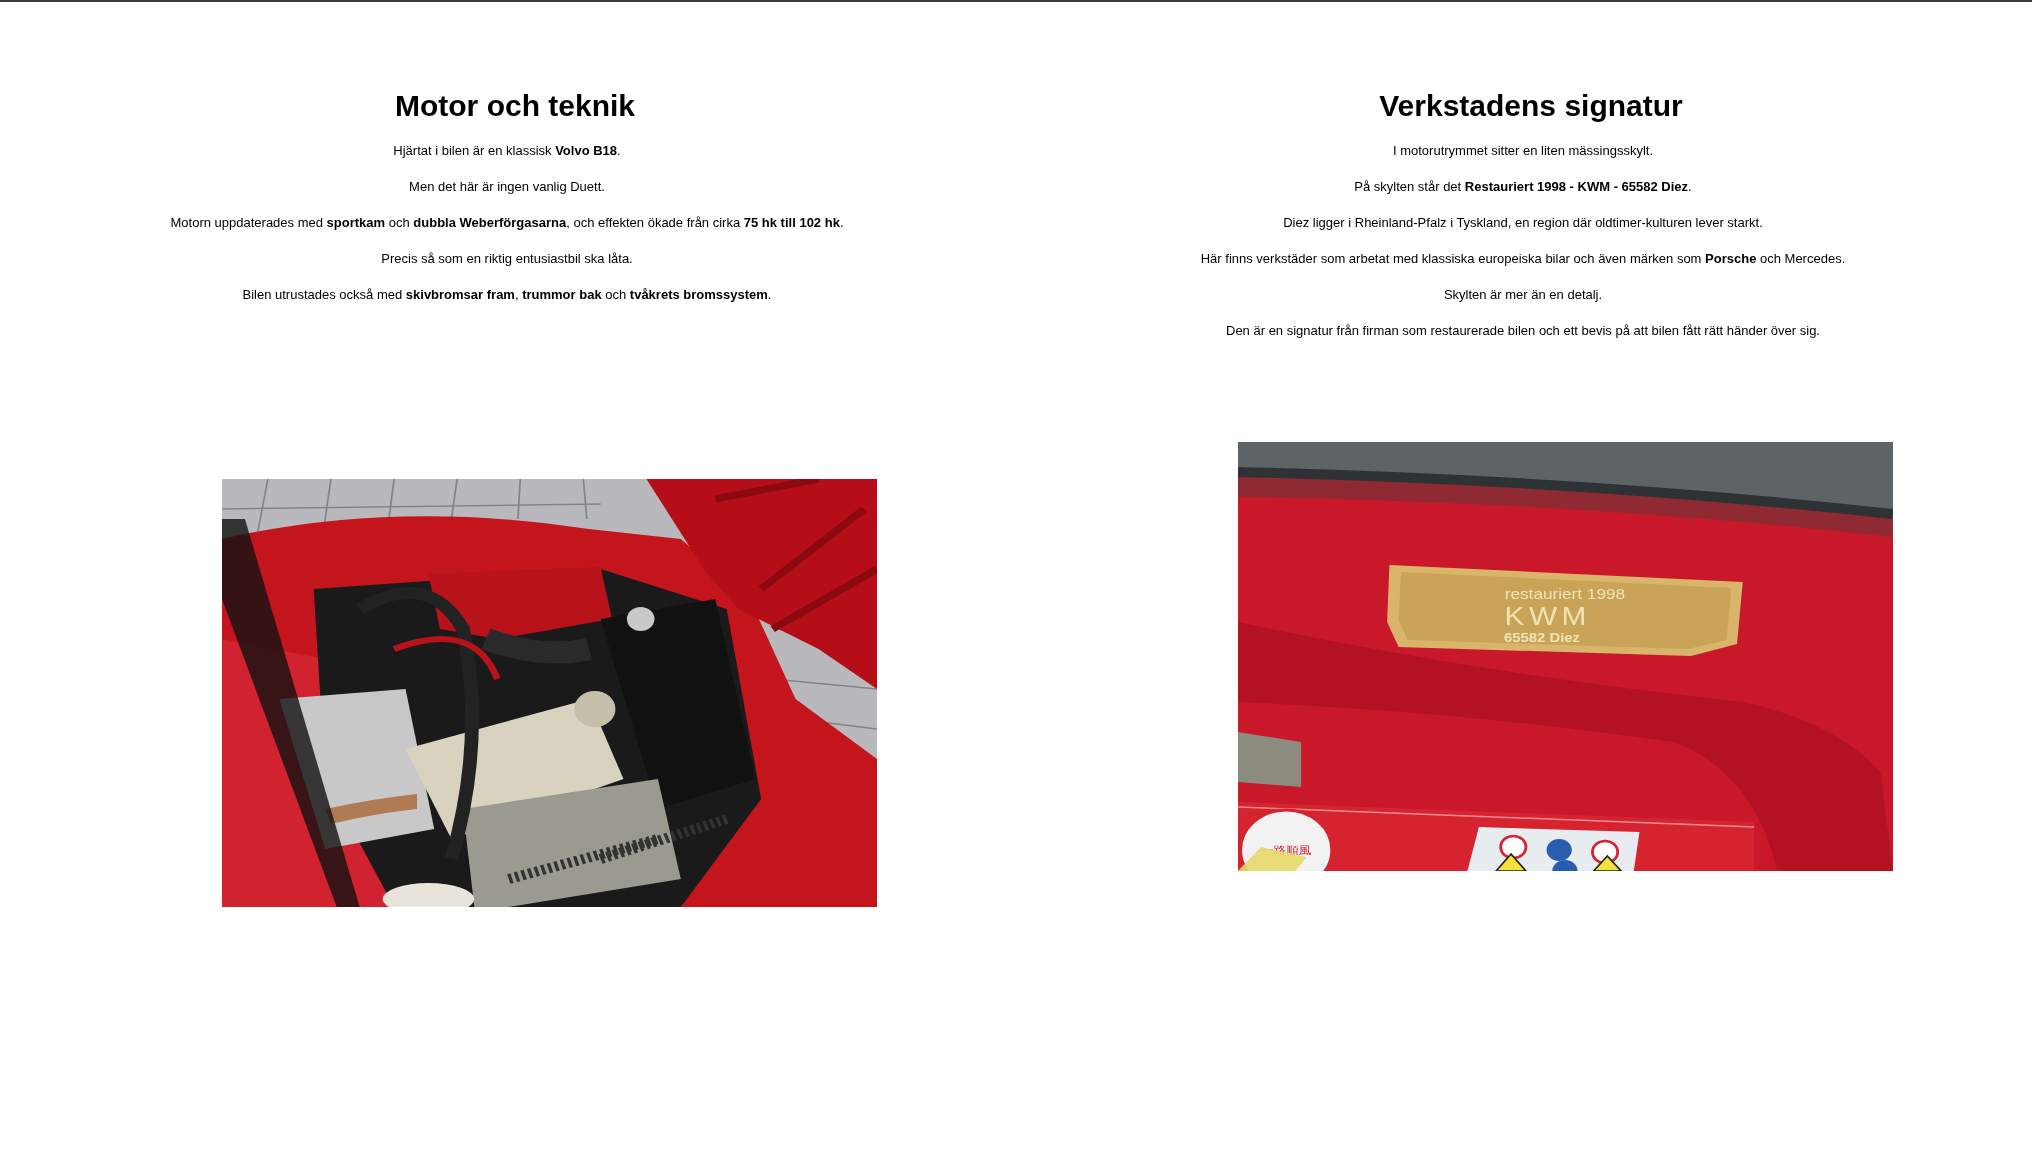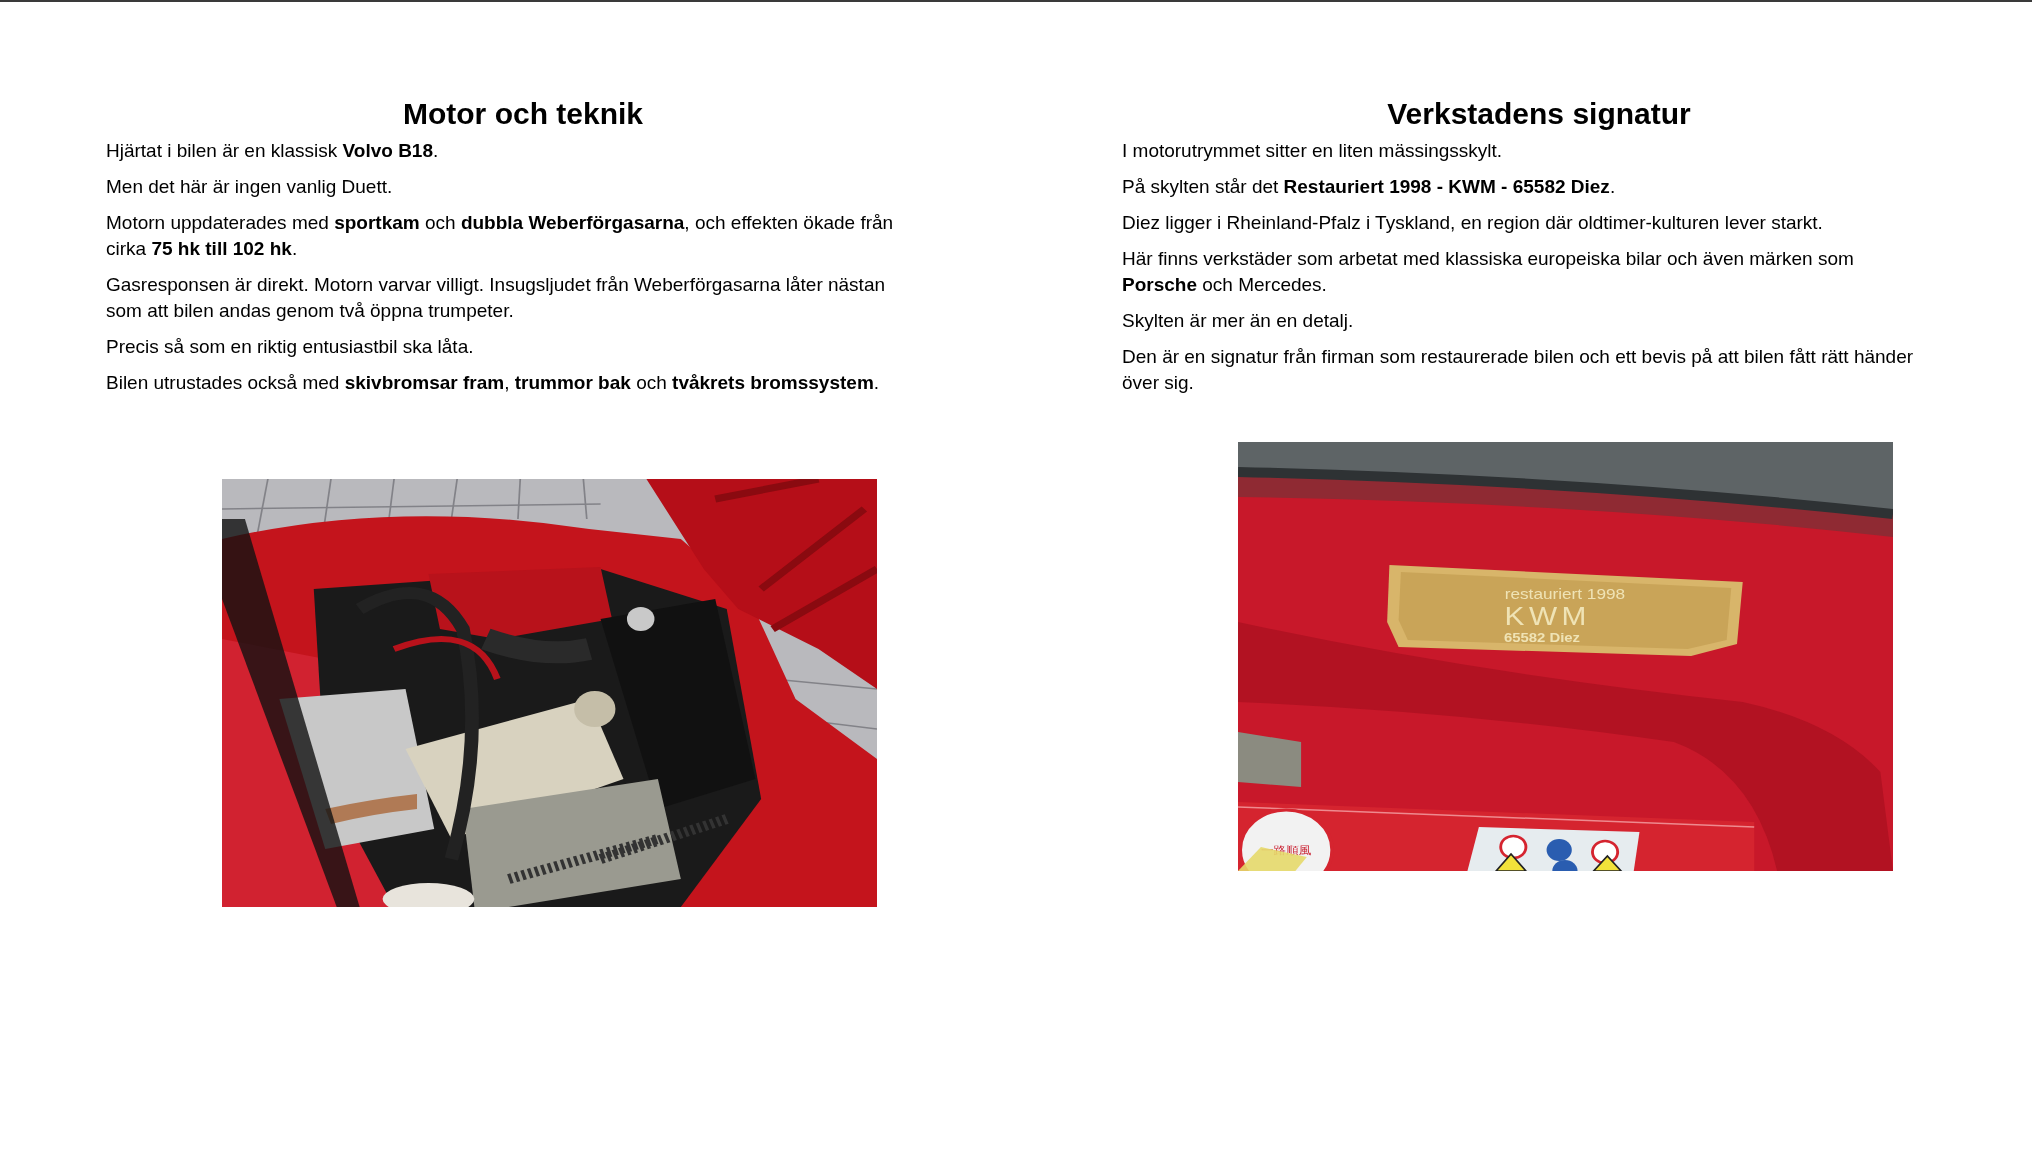--- a/index.html
+++ b/index.html
@@ -23,36 +23,37 @@
     width: 802px;
   }
   .column.left { left: 106px; }
   .column.right { left: 1122px; }
 
   .section-title {
     position: absolute;
     left: 0;
     width: 100%;
     top: 78px;
-    margin: 16px;
+    margin: 8px;
     text-align: center;
     font-size: 30px;
     font-weight: bold;
     line-height: 36px;
   }
   .text-block {
     position: absolute;
     left: 0;
     width: 100%;
     top: 136px;
   }
   .text-block p {
     margin: 0 0 10px 0;
-    font-size: 19px;
+    font-size: 13px;
     line-height: 26px;
+    text-align: center;
   }
   .text-block b { font-weight: bold; }
 
   .photo {
     position: absolute;
     width: 655px;
     overflow: hidden;
   }
   .photo.engine { left: 222px; top: 477px; height: 428px; }
   .photo.plaque { left: 1238px; top: 440px; height: 429px; }
@@ -60,21 +61,20 @@
 </style>
 </head>
 <body>
 
 <div class="column left">
   <h2 class="section-title">Motor och teknik</h2>
   <div class="text-block">
       <p><span>Hjärtat i bilen är en klassisk </span><b>Volvo B18</b><span>.</span></p>
       <p><span>Men det här är ingen vanlig Duett.</span></p>
       <p><span>Motorn uppdaterades med </span><b>sportkam</b><span> och </span><b>dubbla Weberförgasarna</b><span>, och effekten ökade från cirka </span><b>75 hk till 102 hk</b><span>.</span></p>
-      <p><span>Gasresponsen är direkt. Motorn varvar villigt. Insugsljudet från Weberförgasarna låter nästan som att bilen andas genom två öppna trumpeter.</span></p>
       <p><span>Precis så som en riktig entusiastbil ska låta.</span></p>
       <p><span>Bilen utrustades också med </span><b>skivbromsar fram</b><span>, </span><b>trummor bak</b><span> och </span><b>tvåkrets bromssystem</b><span>.</span></p>
     </div>
 </div>
 
 <div class="photo engine" role="img" aria-label="Engine bay of a red Volvo Duett with twin Weber carburetors">
   <svg viewBox="0 0 571 428" preserveAspectRatio="none">
     <rect width="571" height="428" fill="#b9b9bd"></rect>
 
     <g stroke="#6c6c72" stroke-width="1.5" fill="none" opacity="0.7">

